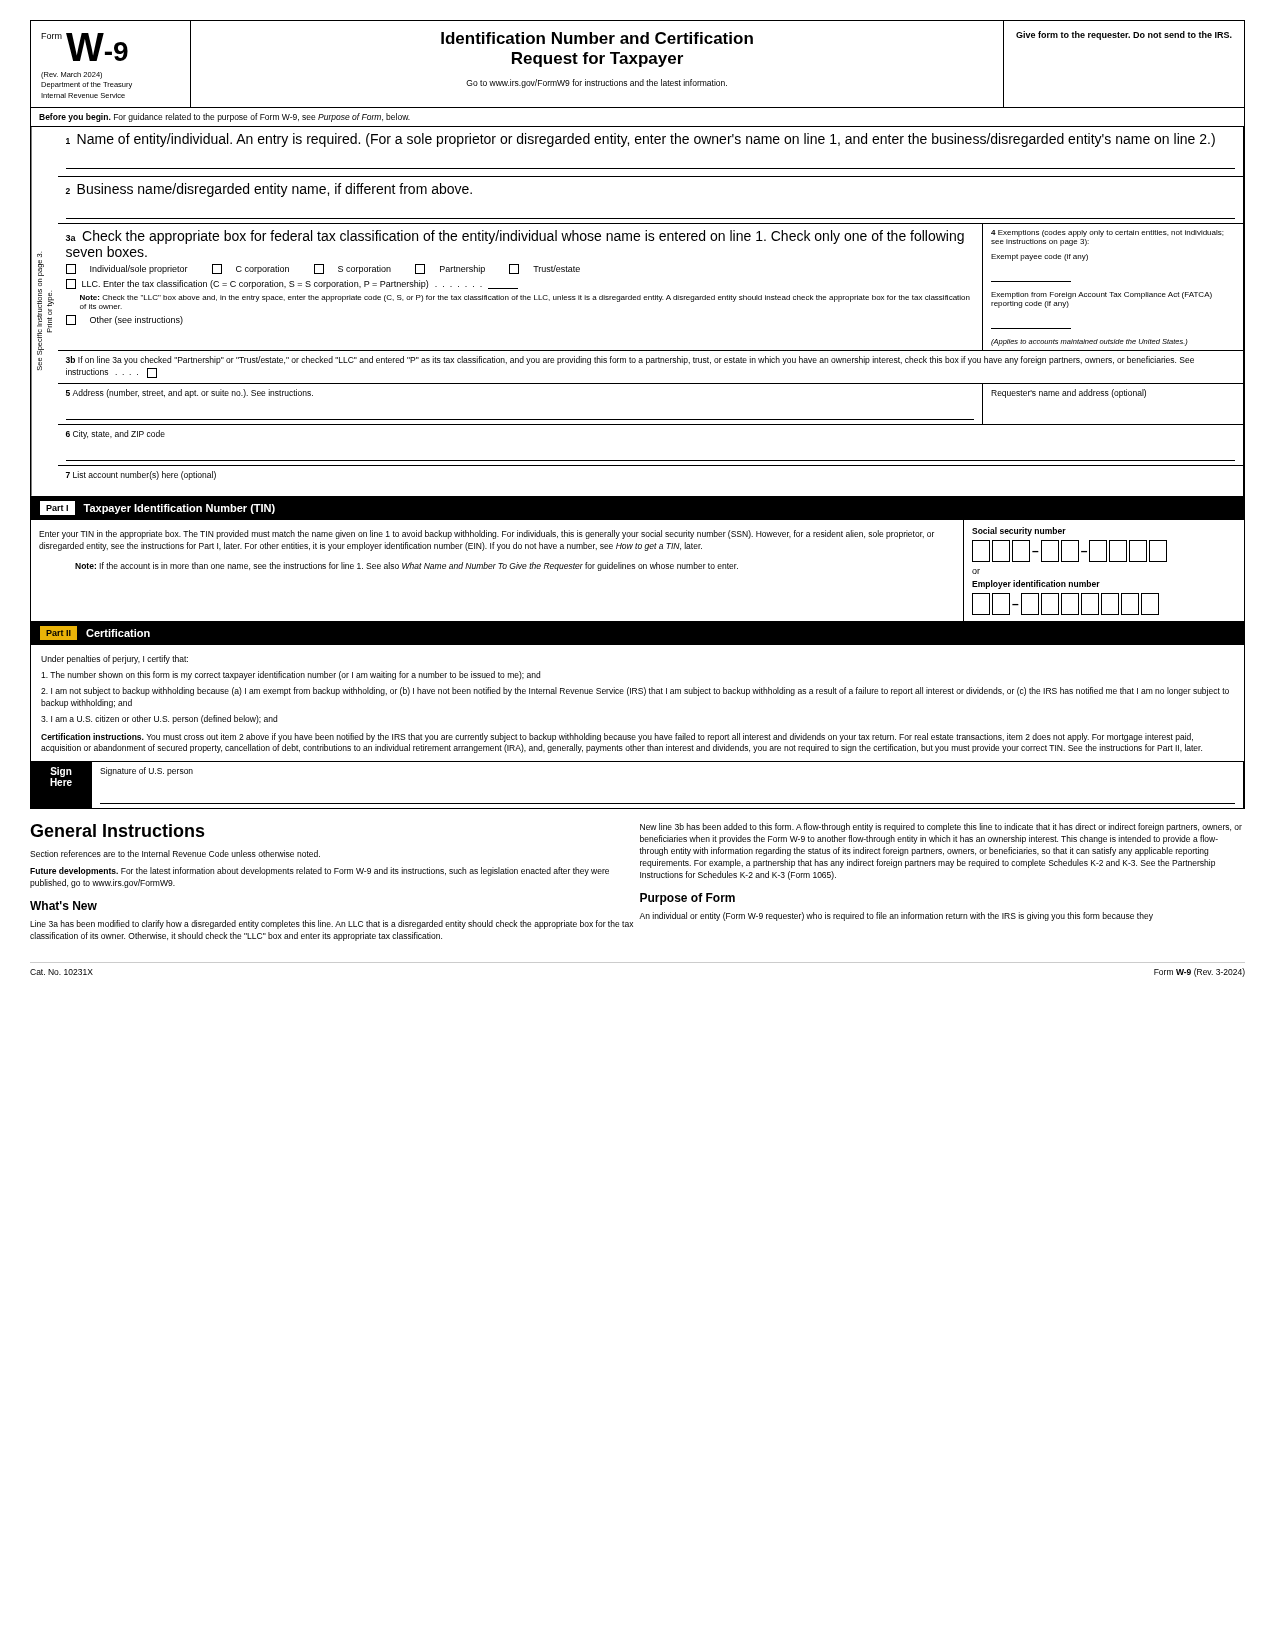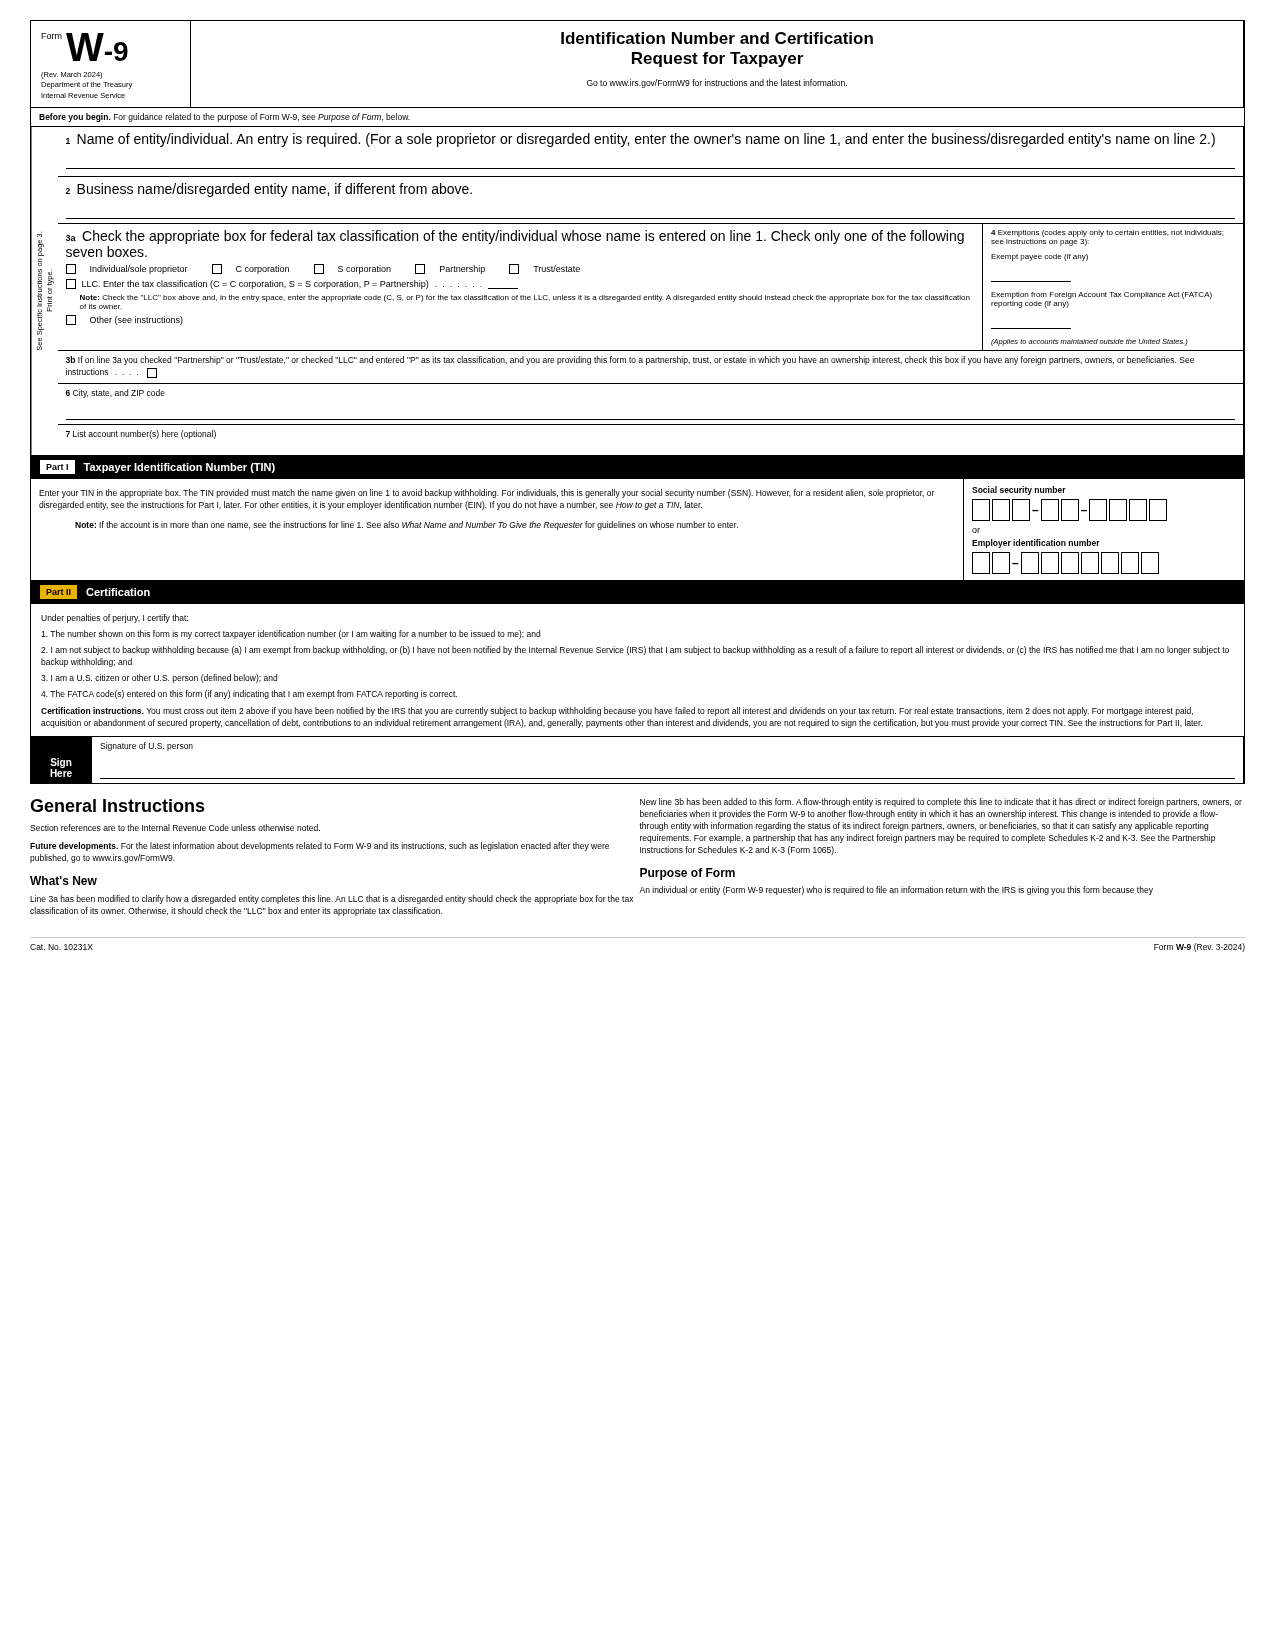--- a/index.html
+++ b/index.html
@@ -183,21 +183,21 @@
       display: flex;
     }
     .sign-label {
       background: #000;
       color: #fff;
       padding: 4px 8px;
       font-weight: bold;
       font-size: 10px;
       display: flex;
       flex-direction: column;
-      justify-content: flex-end;
+      justify-content: flex-start;
       min-width: 60px;
       text-align: center;
     }
     .sign-content {
       flex: 1;
       display: flex;
       border-left: 1px solid #000;
     }
     .sign-signature {
       flex: 1;
@@ -276,20 +276,23 @@
     <div class="form-subtitle">
       <div>(Rev. March 2024)</div>
       <div>Department of the Treasury</div>
       <div>Internal Revenue Service</div>
     </div>
   </div>
   <div class="header-center">
     <h1>Identification Number and Certification</h1>
     <h1>Request for Taxpayer</h1>
     <div class="subtitle" style="font-size:8.5px; margin-top:8px;">Go to www.irs.gov/FormW9 for instructions and the latest information.</div>
+  </div>
+  <div class="header-right">
+    <span>Give form to the requester. Do not send to the IRS.</span>
   </div>
 </div>
 
 <div class="before-begin">
   <span class="bold">Before you begin.</span>
   <span> For guidance related to the purpose of Form W-9, see <span class="italic">Purpose of Form</span>, below.</span>
 </div>
 
 <div class="main-body">
 
@@ -364,20 +367,30 @@
       </div>
     </div>
 
     <div style="border-bottom:1px solid #000; padding:4px 8px; font-size:8.5px; line-height:1.4;">
       <span class="bold">3b </span>
       <span>If on line 3a you checked "Partnership" or "Trust/estate," or checked "LLC" and entered "P" as its tax classification, and you are providing this form to a partnership, trust, or estate in which you have an ownership interest, check this box if you have any foreign partners, owners, or beneficiaries. See instructions</span>
       <span style="margin-left:4px;">. &nbsp;. &nbsp;. &nbsp;.</span>
       <span class="checkbox" style="display:inline-block; vertical-align:middle; margin-left:6px;"></span>
     </div>
 
+    <div style="display:flex; border-bottom:1px solid #000;">
+      <div style="flex:1; padding:4px 8px; border-right:1px solid #000; font-size:8.5px; min-height:38px;">
+        <span class="bold">5 </span>
+        <span>Address (number, street, and apt. or suite no.). See instructions.</span>
+        <div class="field-input-line"></div>
+      </div>
+      <div style="min-width:260px; max-width:260px; padding:4px 8px; font-size:8.5px;">
+        <div>Requester's name and address (optional)</div>
+      </div>
+    </div>
 
     <div style="border-bottom:1px solid #000; padding:4px 8px; font-size:8.5px; min-height:34px;">
       <span class="bold">6 </span>
       <span>City, state, and ZIP code</span>
       <div class="field-input-line"></div>
     </div>
 
     <div style="padding:4px 8px; font-size:8.5px; min-height:30px;">
       <span class="bold">7 </span>
       <span>List account number(s) here (optional)</span>
@@ -445,23 +458,20 @@
 <div class="certification-section">
   <p>Under penalties of perjury, I certify that:</p>
   <div class="cert-item">
     <span>1. The number shown on this form is my correct taxpayer identification number (or I am waiting for a number to be issued to me); and</span>
   </div>
   <div class="cert-item">
     <span>2. I am not subject to backup withholding because (a) I am exempt from backup withholding, or (b) I have not been notified by the Internal Revenue Service (IRS) that I am subject to backup withholding as a result of a failure to report all interest or dividends, or (c) the IRS has notified me that I am no longer subject to backup withholding; and</span>
   </div>
   <div class="cert-item">
     <span>3. I am a U.S. citizen or other U.S. person (defined below); and</span>
-  </div>
-  <div class="cert-item">
-    <span>4. The FATCA code(s) entered on this form (if any) indicating that I am exempt from FATCA reporting is correct.</span>
   </div>
   <div style="margin-top:6px;">
     <span class="bold">Certification instructions.</span>
     <span>You must cross out item 2 above if you have been notified by the IRS that you are currently subject to backup withholding because you have failed to report all interest and dividends on your tax return. For real estate transactions, item 2 does not apply. For mortgage interest paid, acquisition or abandonment of secured property, cancellation of debt, contributions to an individual retirement arrangement (IRA), and, generally, payments other than interest and dividends, you are not required to sign the certification, but you must provide your correct TIN. See the instructions for Part II, later.</span>
   </div>
 </div>
 
 <div class="sign-box">
   <div class="sign-label">
     <span>Sign</span>

